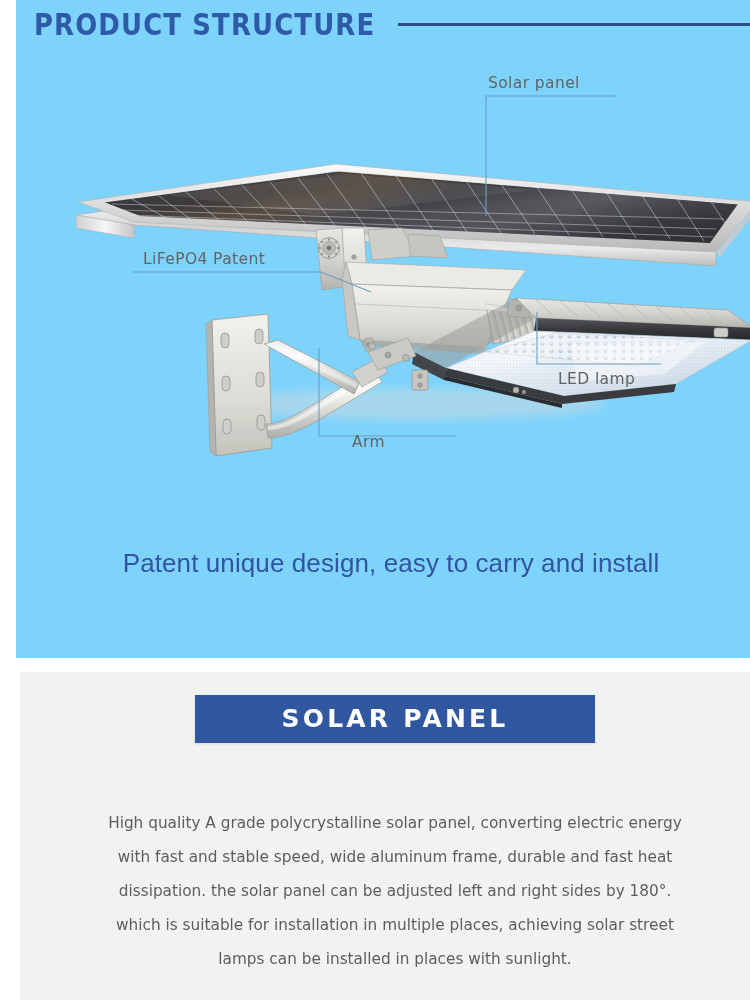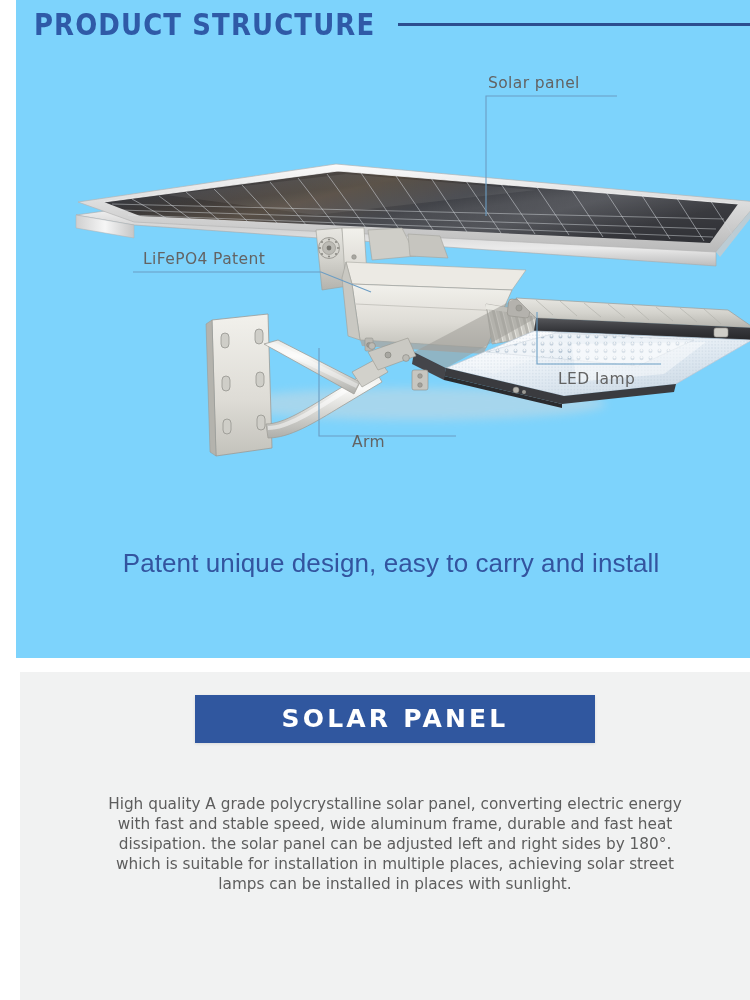--- a/index.html
+++ b/index.html
@@ -119,26 +119,26 @@
     line-height: 48px;
     text-align: center;
     font-family: "DejaVu Sans", "Liberation Sans", sans-serif;
     font-size: 25px;
     font-weight: bold;
     color: #ffffff;
     letter-spacing: 3.2px;
   }
   #description {
     position: absolute;
-    left: 85px; top: 122px;
+    left: 85px; top: 134px;
     width: 580px;
     text-align: center;
     font-family: "DejaVu Sans", "Liberation Sans", sans-serif;
     font-size: 15.3px;
-    line-height: 20px;
+    line-height: 34px;
     color: #5d5d5d;
   }
 </style>
 </head>
 <body>
 
 <div id="top-section">
 
   <div id="section-header">
     <div id="page-title">PRODUCT STRUCTURE</div>

